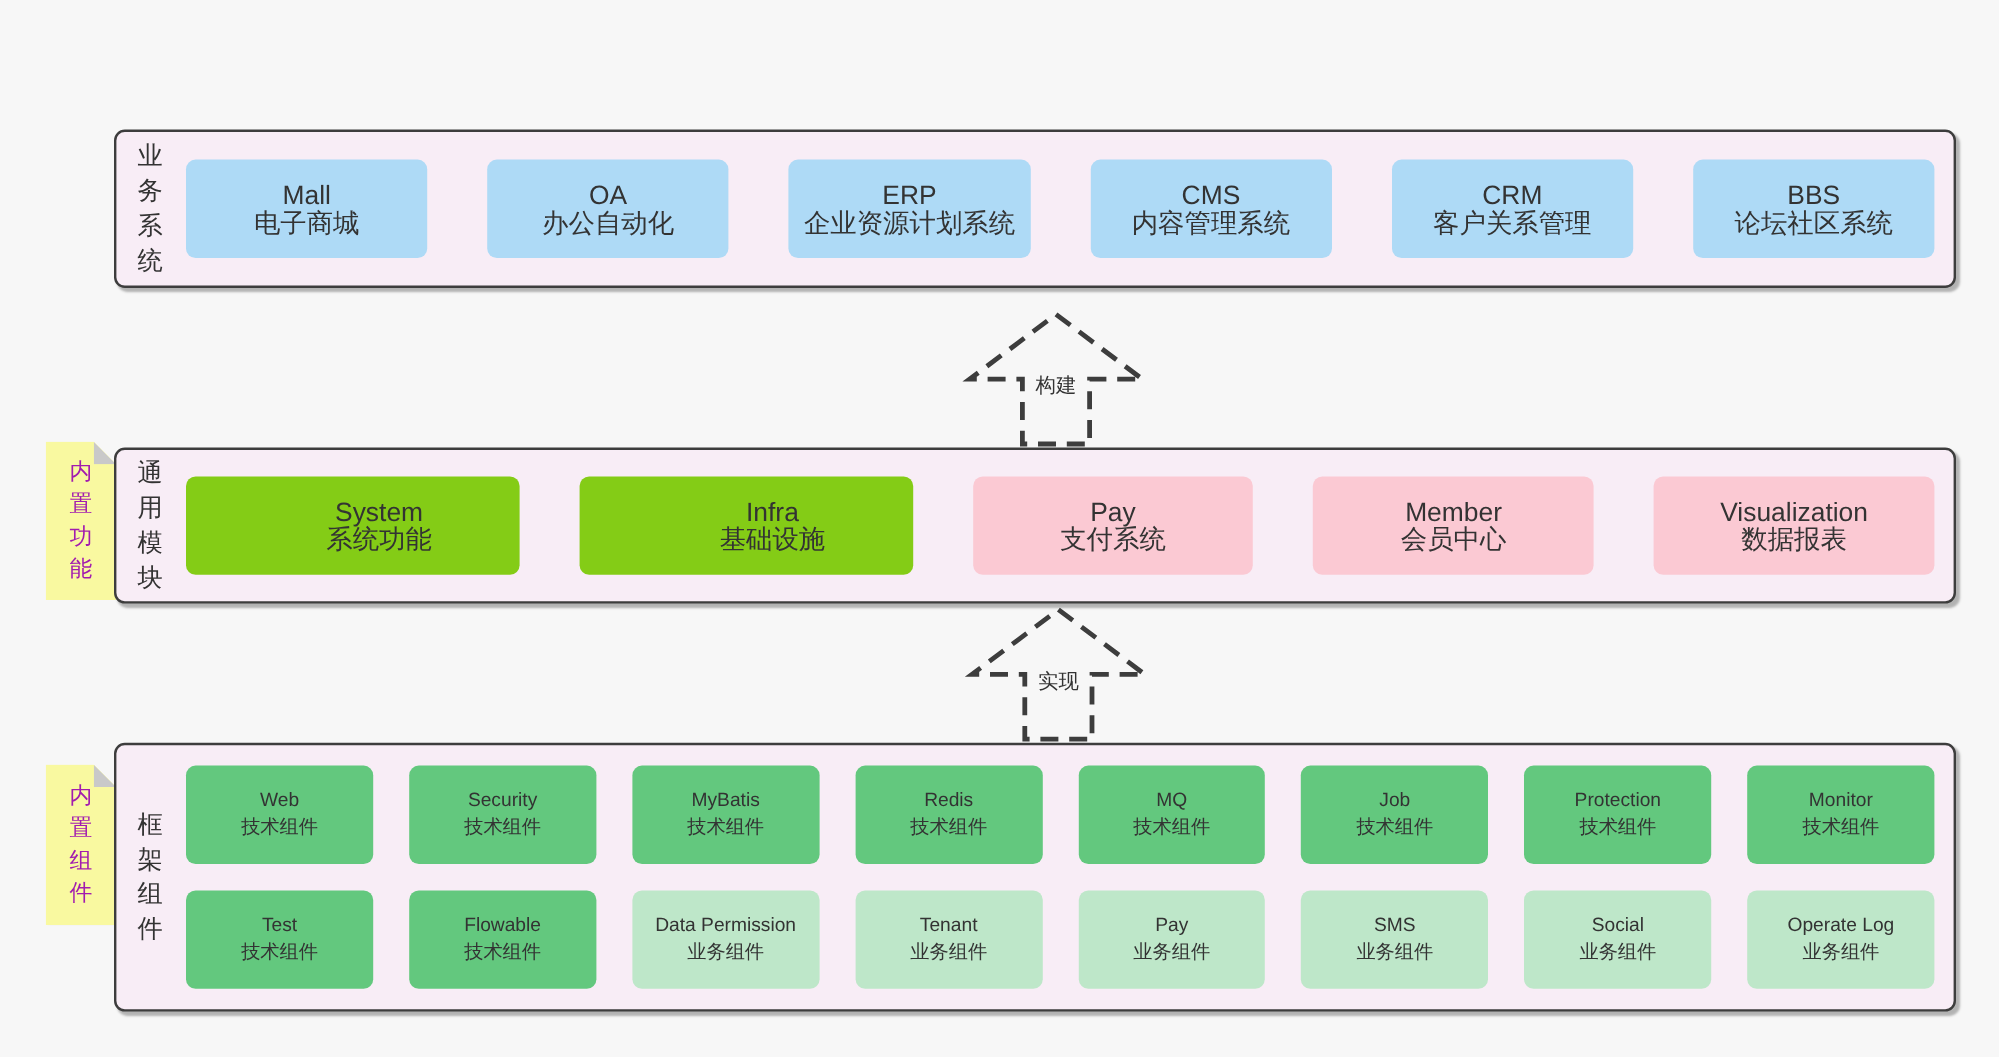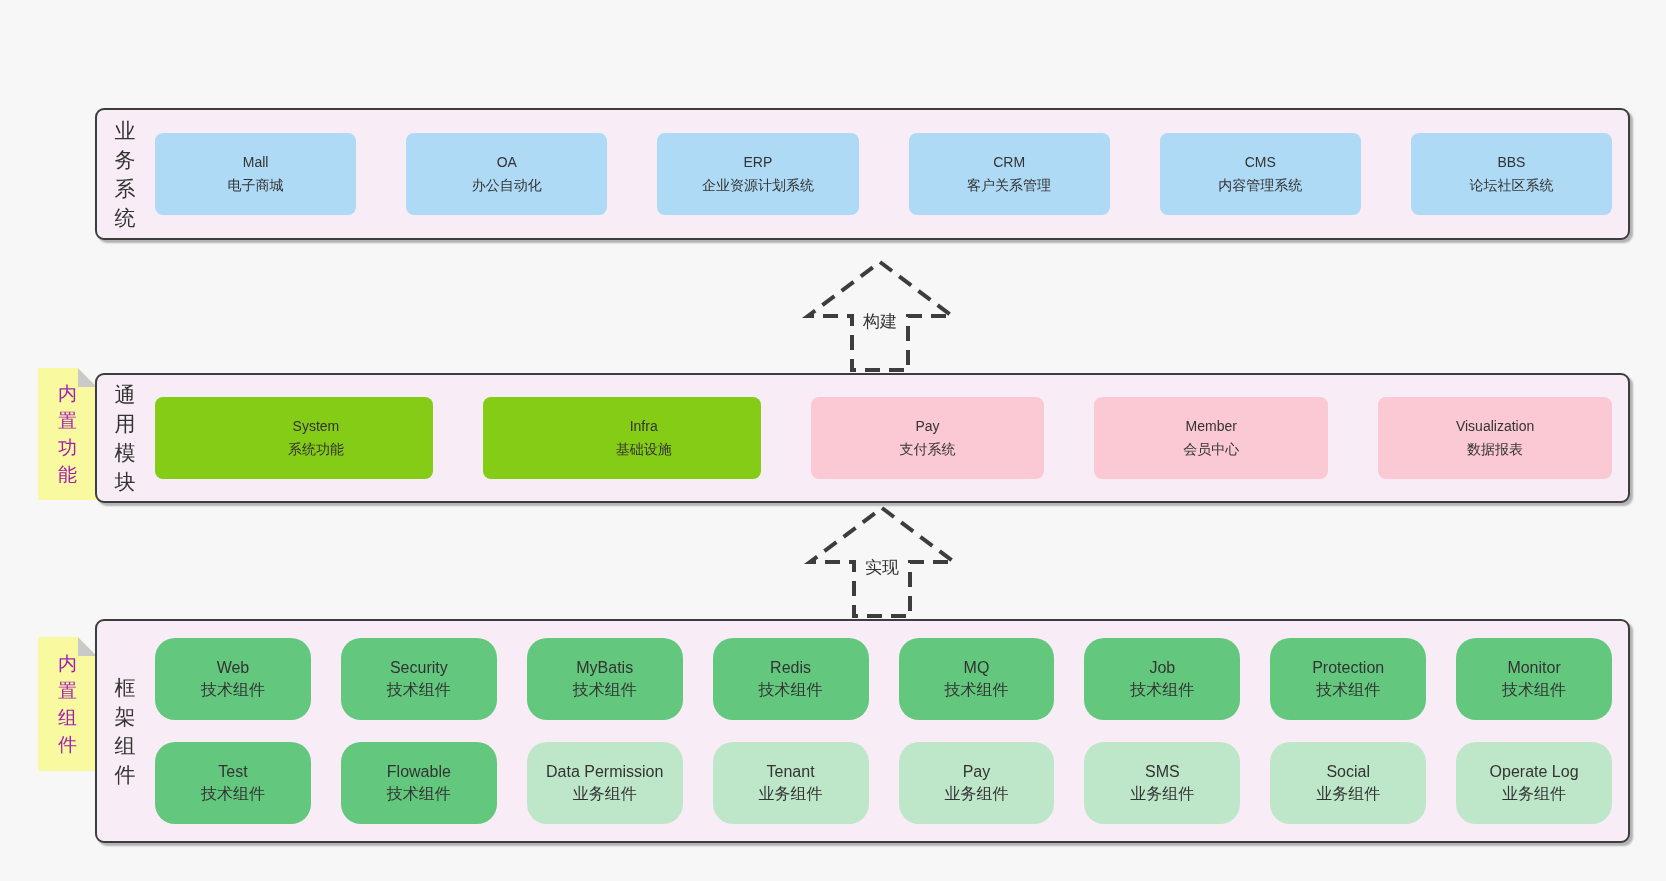--- a/index.html
+++ b/index.html
@@ -49,25 +49,25 @@
   .box-row.cols-8 { gap: 30px; }
   .box {
     flex: 1;
     height: 82px;
     border-radius: 8px;
     display: flex;
     flex-direction: column;
     justify-content: center;
     align-items: center;
     text-align: center;
-    font-size: 14px;
+    font-size: 22px;
     line-height: 23px;
     color: #333;
   }
-  .cols-8 .box { font-size: 16px; line-height: 22px; border-radius: 20px; }
+  .cols-8 .box { font-size: 16px; line-height: 22px; }
   .box.blue       { background: #aedaf6; }
   .box.red        { background: #84cc16; padding-left: 44px; }
   .box.pink       { background: #fbc9d3; }
   .box.green      { background: #63c87e; }
   .box.lightgreen { background: #bee7c9; }
   
   .note {
     position: absolute;
     left: 38px; width: 59px;
     background: #f9f9a0;
@@ -130,26 +130,26 @@
         </div>
         <div class="box blue">
           <div>OA</div>
           <div>办公自动化</div>
         </div>
         <div class="box blue">
           <div>ERP</div>
           <div>企业资源计划系统</div>
         </div>
         <div class="box blue">
+          <div>CMS</div>
+          <div>内容管理系统</div>
+        </div>
+        <div class="box blue">
           <div>CRM</div>
           <div>客户关系管理</div>
-        </div>
-        <div class="box blue">
-          <div>CMS</div>
-          <div>内容管理系统</div>
         </div>
         <div class="box blue">
           <div>BBS</div>
           <div>论坛社区系统</div>
         </div>
       </div>
     </div>
   </div>
 
   <div class="arrow arrow-1">

